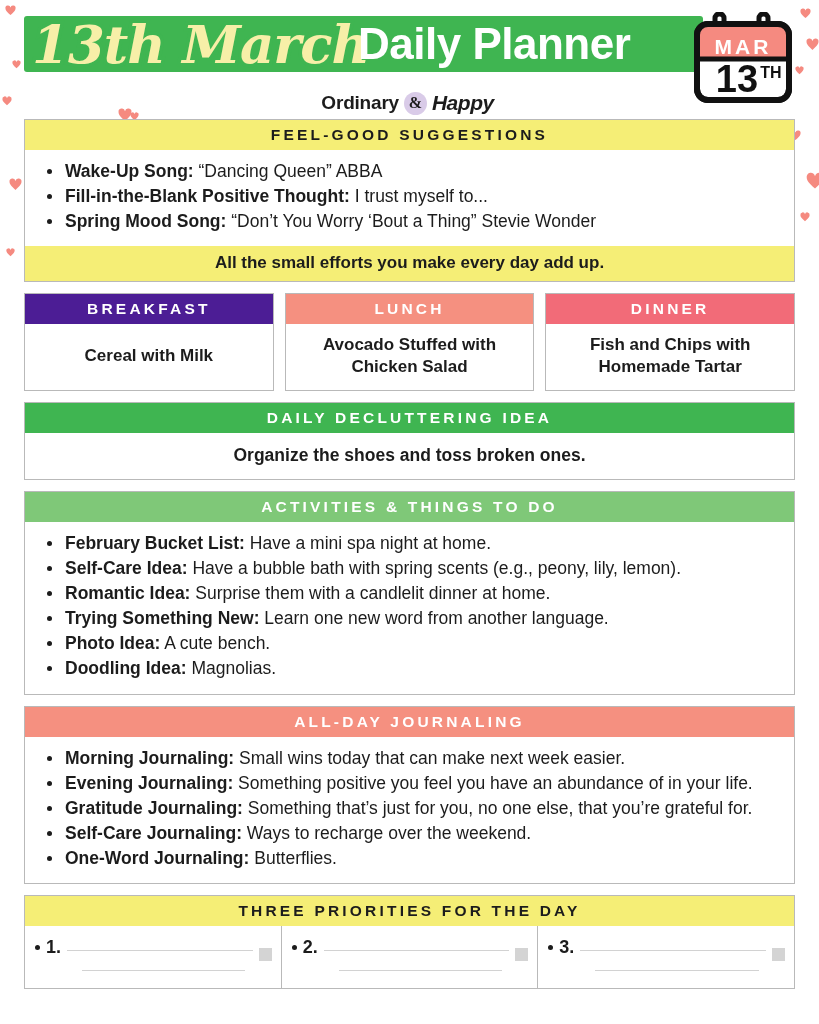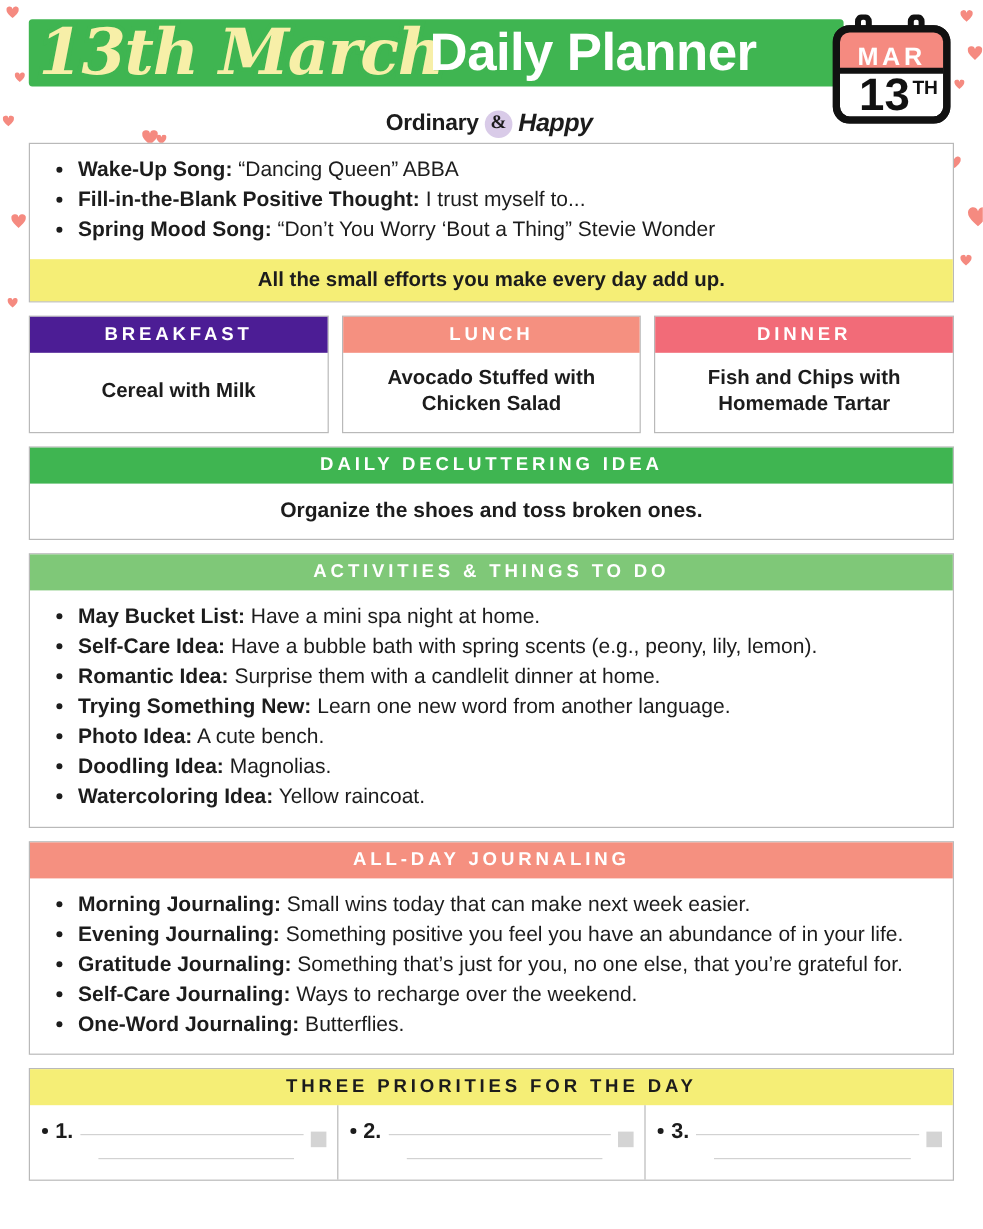--- a/index.html
+++ b/index.html
@@ -377,20 +377,21 @@
         <span class="brand-amp">&amp;</span>
         <span class="brand-happy">Happy</span>
       </div>
       <div class="dots"></div>
     </div>
   </div>
 
   <div id="content">
 
     <div class="card">
+      <div class="card-head head-yellow">FEEL-GOOD SUGGESTIONS</div>
       <div class="card-body">
         <ul class="bullets" id="feelGoodList">
             <li><b>Wake-Up Song:</b><span> “Dancing Queen” ABBA</span></li>
             <li><b>Fill-in-the-Blank Positive Thought:</b><span> I trust myself to...</span></li>
             <li><b>Spring Mood Song:</b><span> “Don’t You Worry ‘Bout a Thing” Stevie Wonder</span></li>
           </ul>
       </div>
       <div class="footer-note">All the small efforts you make every day add up.</div>
     </div>
 
@@ -411,27 +412,26 @@
 
     <div class="card">
       <div class="card-head head-green">DAILY DECLUTTERING IDEA</div>
       <div class="single-line">Organize the shoes and toss broken ones.</div>
     </div>
 
     <div class="card">
       <div class="card-head head-lgreen">ACTIVITIES &amp; THINGS TO DO</div>
       <div class="card-body">
         <ul class="bullets" id="activitiesList">
-            <li><b>May Bucket List:</b><span> Have a mini spa night at home.</span></li>
+            <li><b>February Bucket List:</b><span> Have a mini spa night at home.</span></li>
             <li><b>Self-Care Idea:</b><span> Have a bubble bath with spring scents (e.g., peony, lily, lemon).</span></li>
             <li><b>Romantic Idea:</b><span> Surprise them with a candlelit dinner at home.</span></li>
             <li><b>Trying Something New:</b><span> Learn one new word from another language.</span></li>
             <li><b>Photo Idea:</b><span> A cute bench.</span></li>
             <li><b>Doodling Idea:</b><span> Magnolias.</span></li>
-            <li><b>Watercoloring Idea:</b><span> Yellow raincoat.</span></li>
           </ul>
       </div>
     </div>
 
     <div class="card">
       <div class="card-head head-salmon">ALL-DAY JOURNALING</div>
       <div class="card-body">
         <ul class="bullets" id="journalingList">
             <li><b>Morning Journaling:</b><span> Small wins today that can make next week easier.</span></li>
             <li><b>Evening Journaling:</b><span> Something positive you feel you have an abundance of in your life.</span></li>

